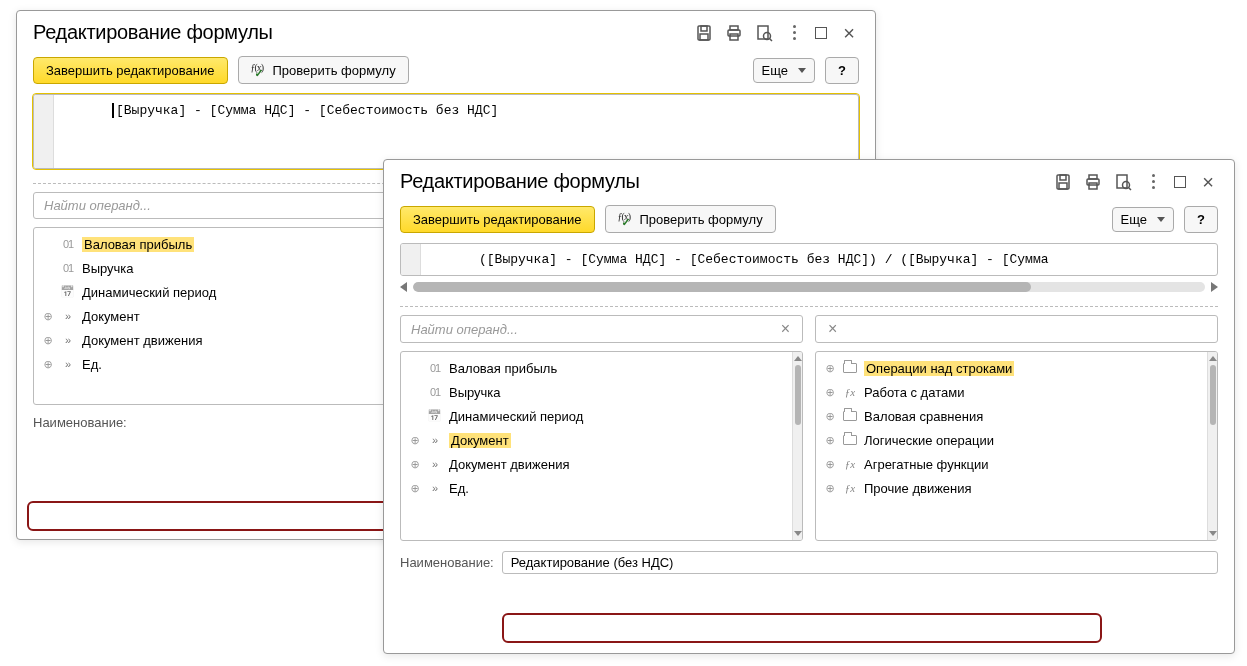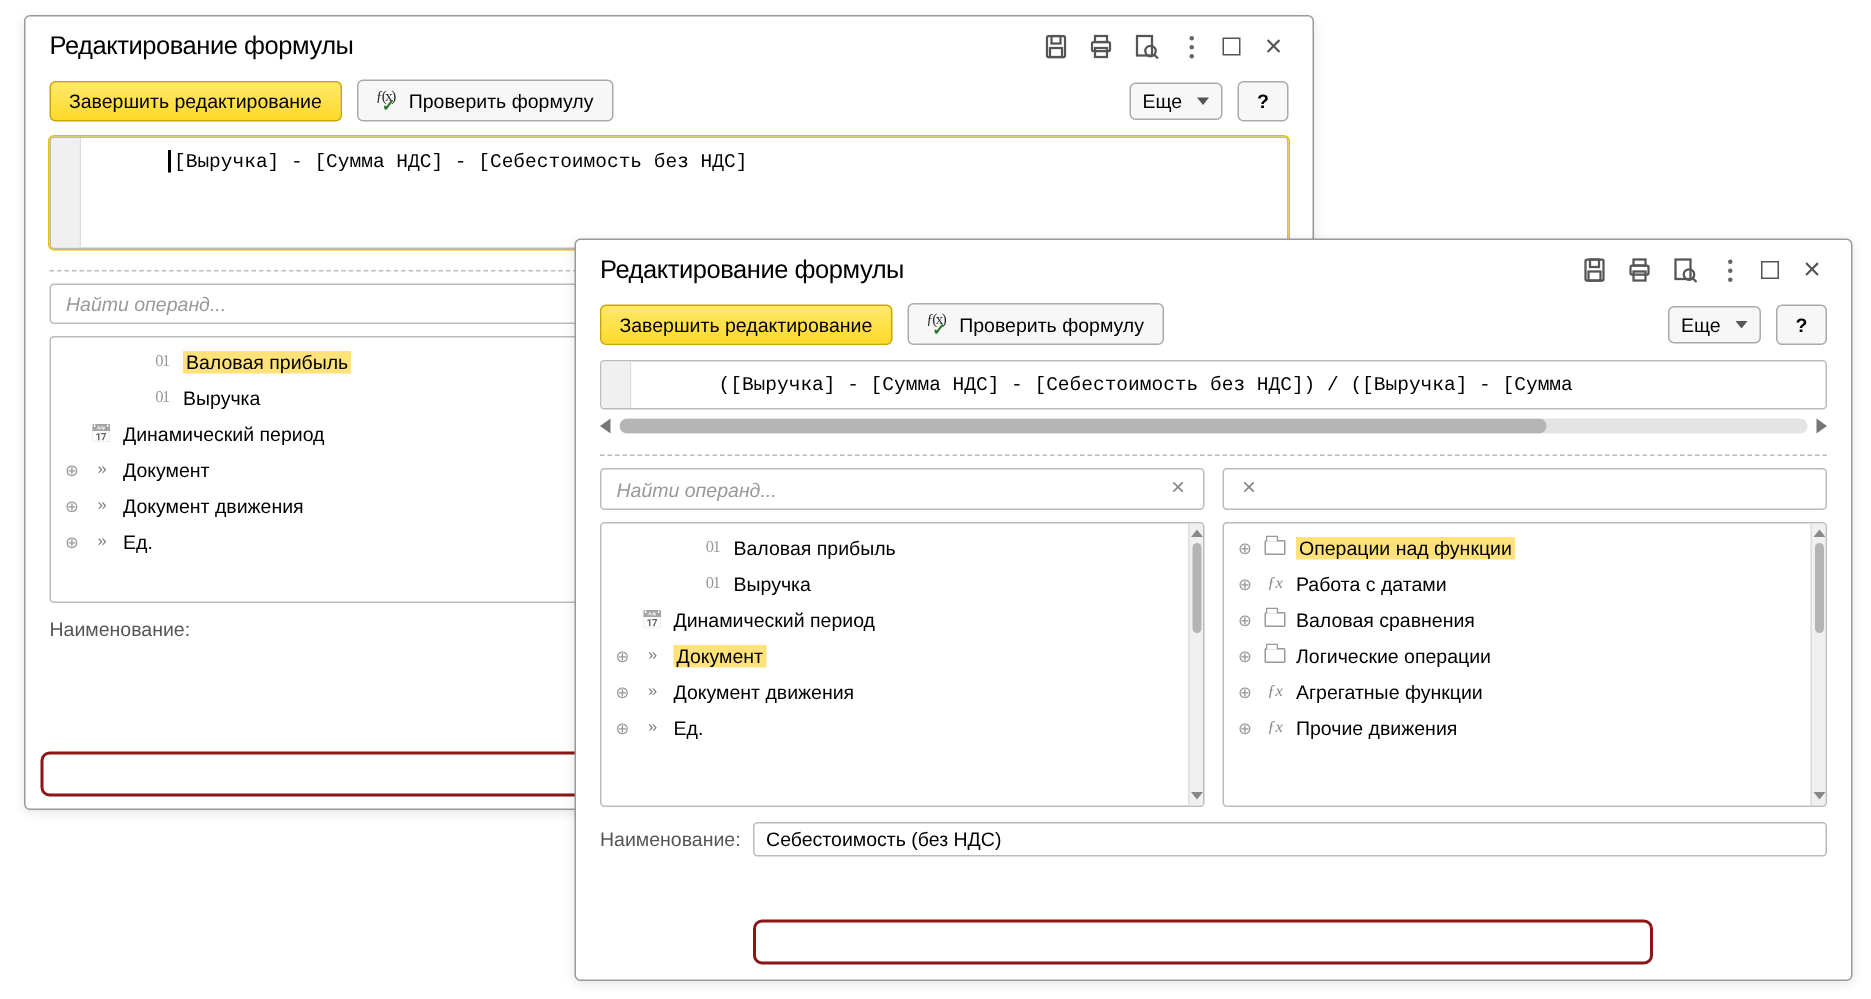--- a/index.html
+++ b/index.html
@@ -23,21 +23,21 @@
   }
   .win1 { left: 16px; top: 10px; width: 860px; height: 530px; }
   .win2 { left: 383px; top: 159px; width: 852px; height: 495px; }
 
   .title-row {
     display: flex;
     align-items: center;
     padding: 10px 16px 8px;
   }
   .title {
-    font-size: 17px;
+    font-size: 20px;
     font-weight: 400;
     flex: 1;
     letter-spacing: -0.3px;
   }
   .title-icons { display: flex; align-items: center; gap: 12px; }
   .title-icons svg, .title-icons .dots { cursor: pointer; }
   .dots {
     width: 18px; height: 18px; display: flex; flex-direction: column;
     justify-content: center; align-items: center; gap: 3px;
   }
@@ -171,21 +171,21 @@
   .expand {
     width: 12px; text-align: center; color: #888; font-size: 11px;
     flex-shrink: 0;
   }
   .expand.plus::before { content: "⊕"; color: #999; }
   .ico {
     width: 16px; height: 16px; display: inline-flex;
     align-items: center; justify-content: center; flex-shrink: 0;
     font-size: 11px; color: #888;
   }
-  .ico-01 { font-family: Liberation Serif, serif; letter-spacing: -1px; color: #999; margin-left: 40px; }
+  .ico-01 { font-family: Liberation Sans, sans-serif; letter-spacing: -1px; color: #999; }
   .ico-cal::before { content: "📅"; font-size: 12px; filter: grayscale(1) opacity(0.6); }
   .ico-fx::before { content: "ƒx"; font-style: italic; font-family: serif; color: #888; }
   .ico-folder {
     width: 14px; height: 10px; border: 1px solid #999; border-radius: 1px;
     position: relative; background:#fff;
   }
   .ico-folder::before {
     content: ""; position: absolute; top: -4px; left: 0;
     width: 6px; height: 3px; border: 1px solid #999; border-bottom: none;
     border-radius: 1px 1px 0 0; background:#fff;
@@ -440,21 +440,21 @@
         <div class="vscroll-arrow down"></div>
       </div>
     </div>
     <div class="panel" style="height:190px">
       <div class="panel-list">
           <div class="tree-item">
             <span class="expand plus"></span>
             <span class="ico">
               <span class="ico-folder"></span>
             </span>
-            <span class="item-label highlight">Операции над функции</span>
+            <span class="item-label highlight">Операции над строками</span>
           </div>
           <div class="tree-item">
             <span class="expand plus"></span>
             <span class="ico ico-fx"></span>
             <span class="item-label">Работа с датами</span>
           </div>
           <div class="tree-item">
             <span class="expand plus"></span>
             <span class="ico">
               <span class="ico-folder"></span>
@@ -482,17 +482,17 @@
       <div class="panel-vscroll">
         <div class="vscroll-arrow up"></div>
         <div class="vscroll-thumb"></div>
         <div class="vscroll-arrow down"></div>
       </div>
     </div>
   </div>
 
   <div class="name-row">
     <label>Наименование:</label>
-    <div class="name-input wide">Себестоимость (без НДС)</div>
+    <div class="name-input wide">Редактирование (без НДС)</div>
   </div>
 
   <div class="redring" style="left:118px; bottom:10px; width:600px; height:30px;"></div>
 </div>
 
 </body></html>

